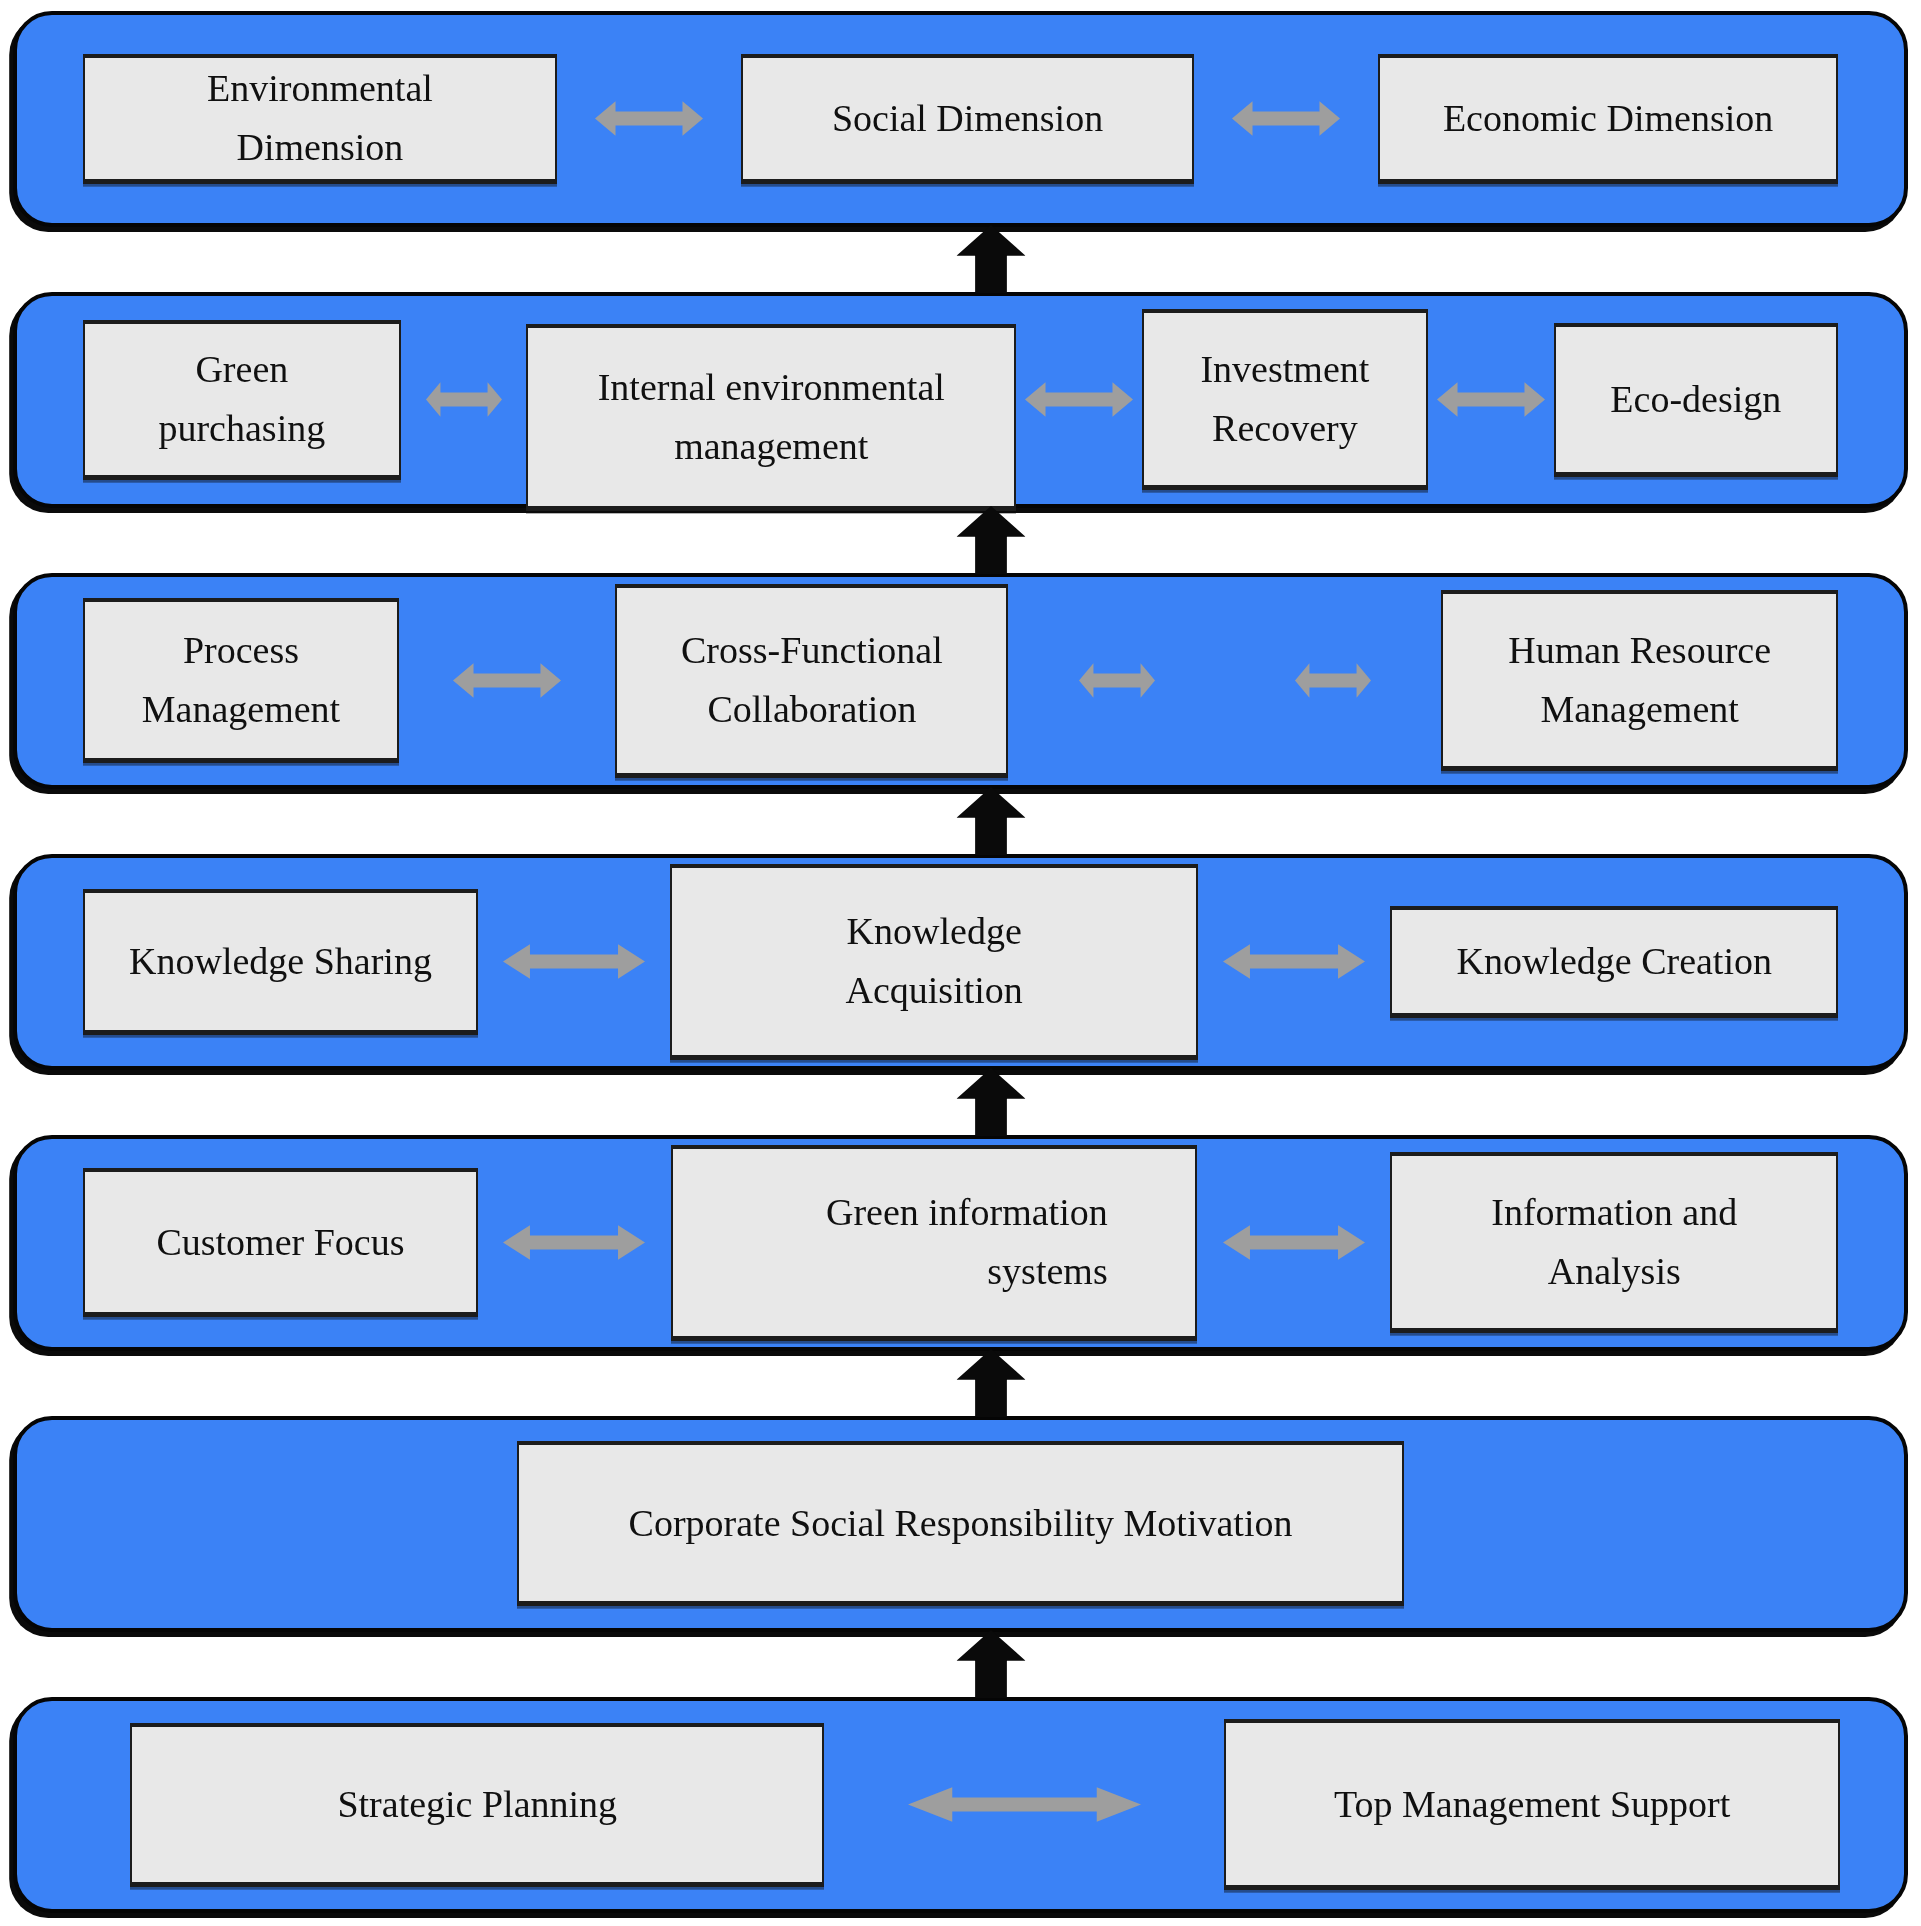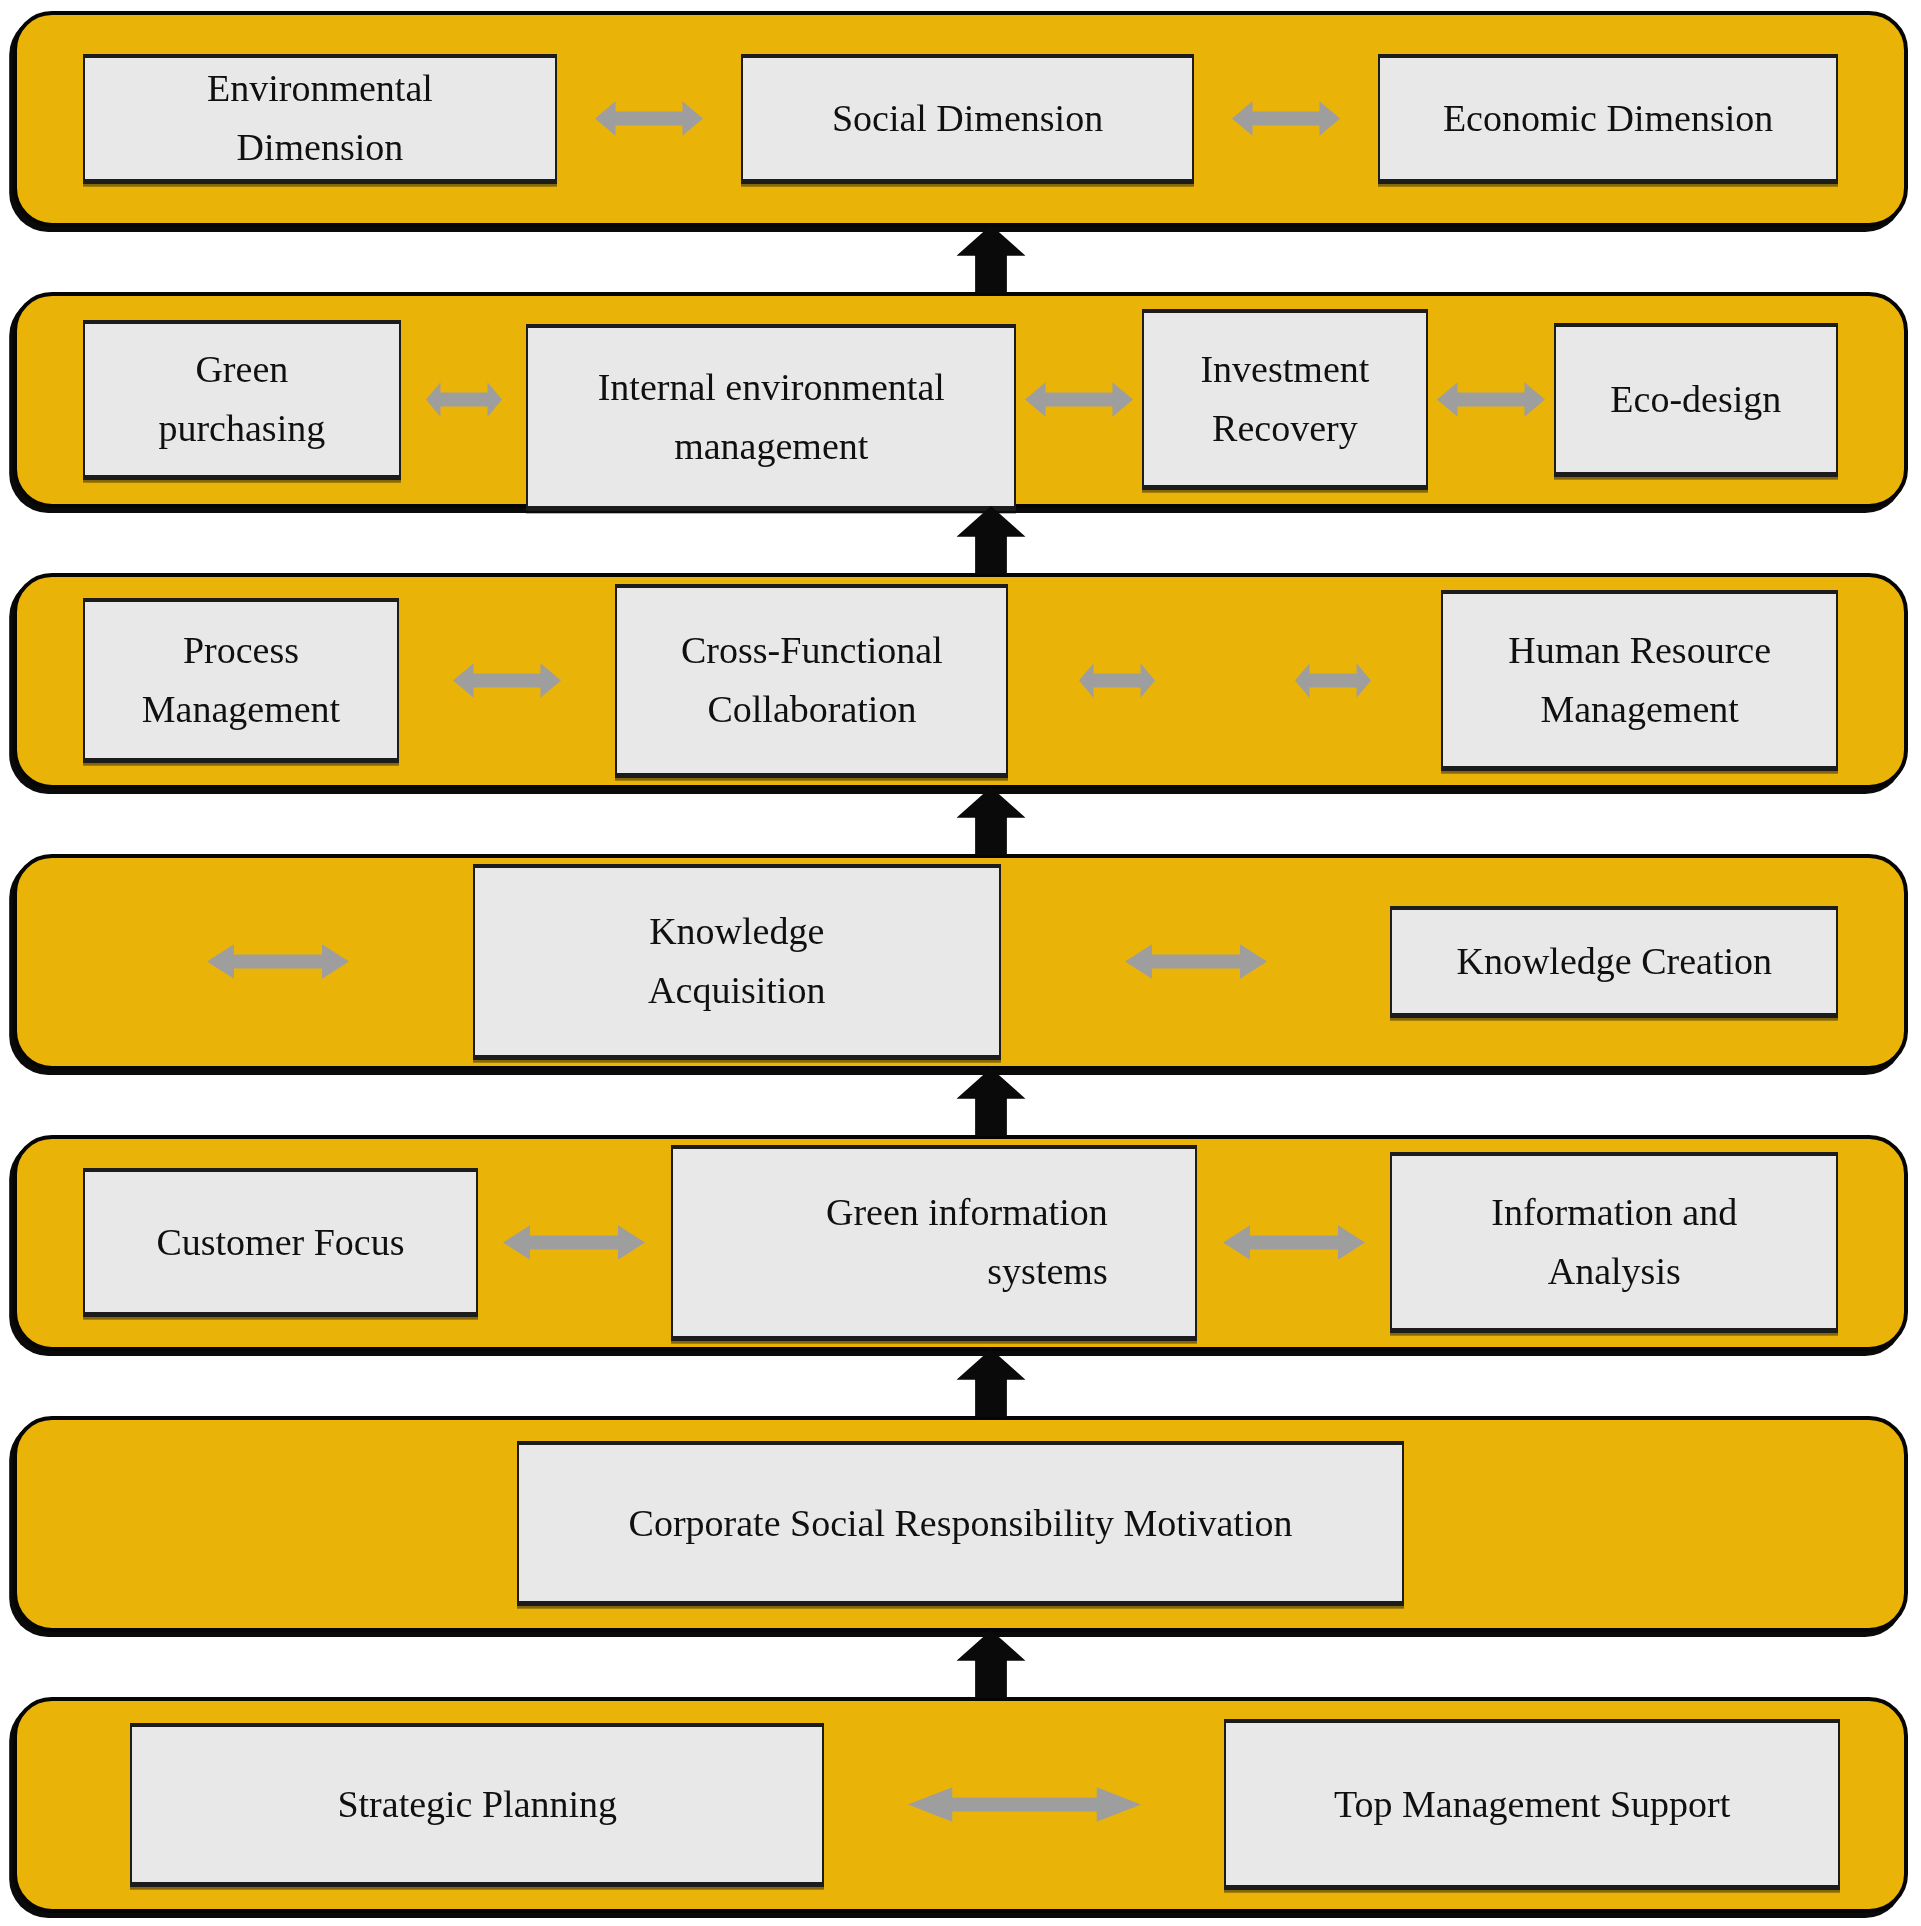--- a/index.html
+++ b/index.html
@@ -9,21 +9,21 @@
     padding: 10.8px 13px 0 13px;
     font-family: "Liberation Serif", "DejaVu Serif", serif;
     color: #101010;
     overflow: hidden;
   }
   .diagram { width: 100%; height: 100%; }
 
   
   .row {
     height: 216px;
-    background: #eab308;
+    background: #3b82f6;
     border: 4.9px solid #050505;
     border-radius: 39px;
     box-shadow: -3.8px 4.9px 0 #0a0a0a;
   }
   .rowinner {
     width: 100%; height: 100%;
     display: flex; align-items: center; justify-content: space-between;
     padding: 0 3.5%;
   }
   .r5 .rowinner { justify-content: center; }
@@ -198,20 +198,23 @@
   </section>
 
   <div class="gap">
     <svg class="uparrow" viewBox="0 0 126 124" preserveAspectRatio="none">
         <polygon points="63,0 126,56 92,56 92,124 34,124 34,56 0,56" fill="#0a0a0a"></polygon>
       </svg>
   </div>
 
   <section class="row r3">
     <div class="rowinner">
+      <div class="box b-ks">
+        <span class="t">Knowledge Sharing</span>
+      </div>
       <div class="harrow-wrap">
         <svg class="harrow l" viewBox="0 0 200 64" preserveAspectRatio="none">
             <polygon points="0,32 38,2 38,20 162,20 162,2 200,32 162,62 162,44 38,44 38,62" fill="#9e9e9e"></polygon>
           </svg>
       </div>
       <div class="box b-ka">
         <span class="t mwD">Knowledge Acquisition</span>
       </div>
       <div class="harrow-wrap">
         <svg class="harrow l" viewBox="0 0 200 64" preserveAspectRatio="none">

